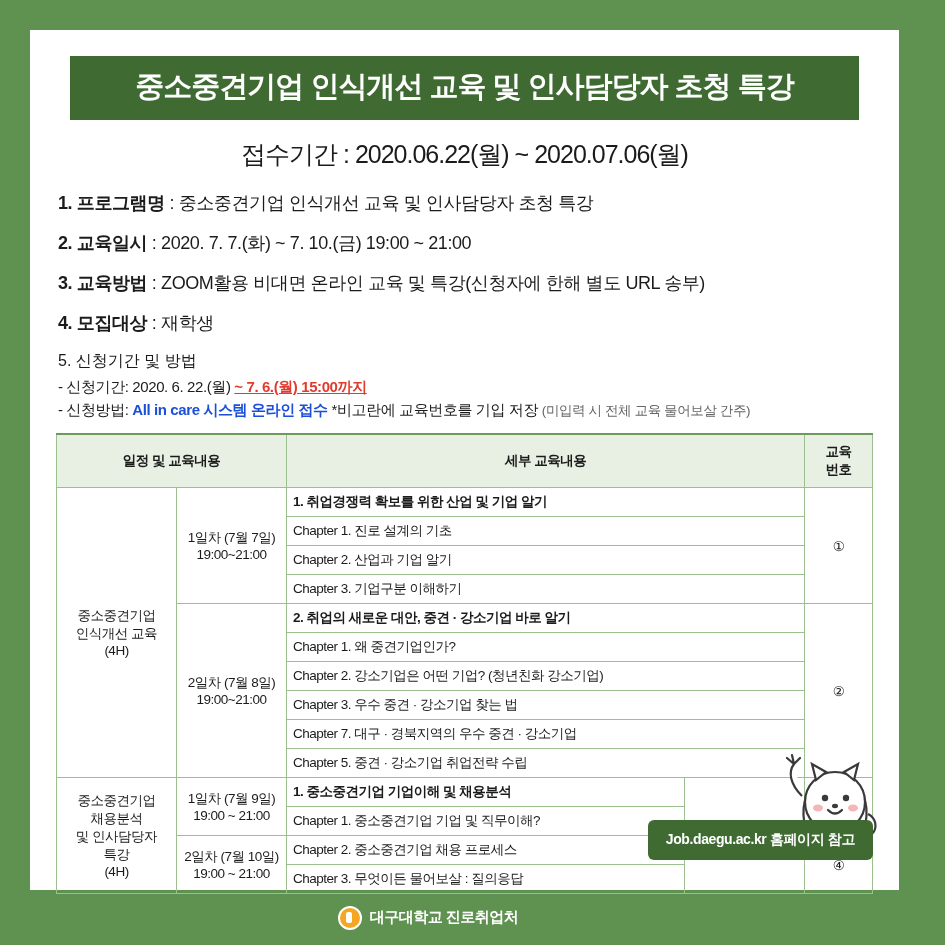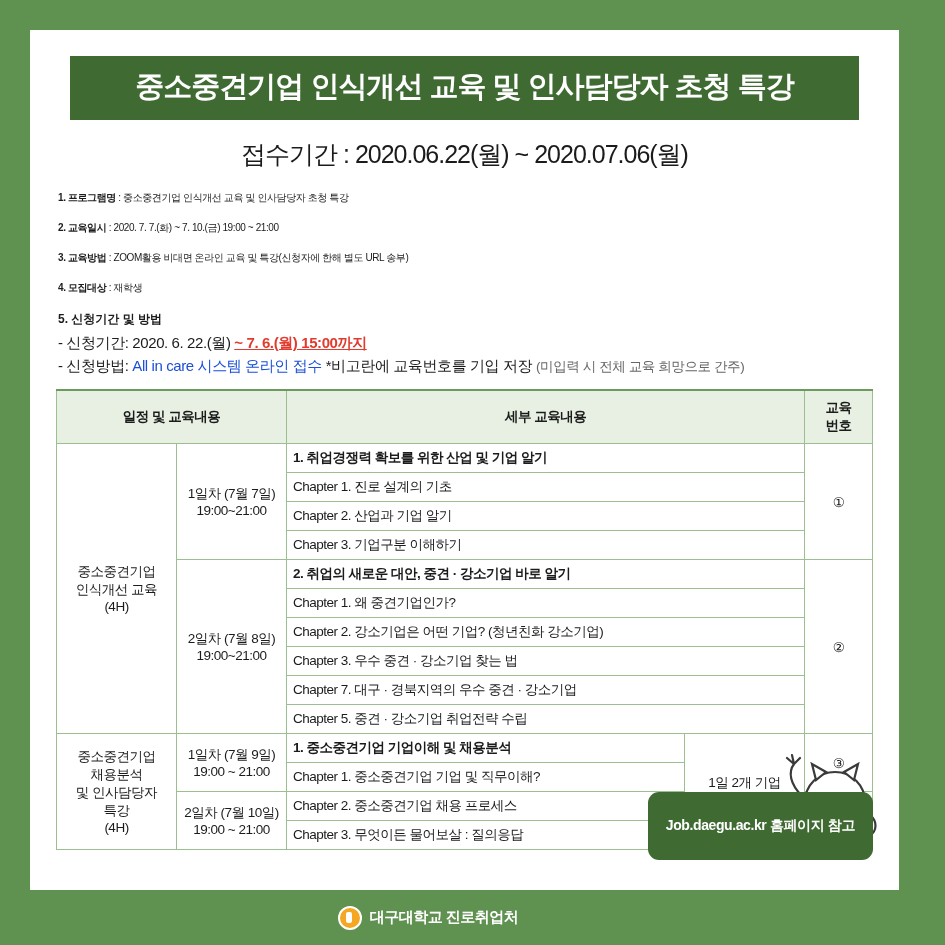--- a/index.html
+++ b/index.html
@@ -36,37 +36,37 @@
   }
   .subtitle{
     text-align:center;
     font-size:25px;
     font-weight:normal;
     color:#1b1b1b;
     letter-spacing:-1px;
     margin:18px 0 20px 0;
   }
   .line{
-    font-size:10px;
+    font-size:18px;
     color:#1b1b1b;
     margin:11px 0 16px 2px;
     letter-spacing:-0.4px;
   }
   .line b{font-weight:bold;}
   .sub-line{
     font-size:15px;
     color:#1b1b1b;
     margin:0 0 4px 2px;
     letter-spacing:-0.4px;
   }
   .red{color:#e23b2e;font-weight:bold;text-decoration:underline;}
-  .blue{color:#1b4fd8;font-weight:normal;}
+  .blue{color:#1b4fd8;font-weight:bold;}
   .gray{color:#666;font-size:13.5px;font-weight:normal;}
   .sec-head{
-    font-size:12px;font-weight:bold;color:#1b1b1b;
+    font-size:16px;font-weight:normal;color:#1b1b1b;
     margin:16px 0 6px 2px;
   }
   .gap-sm{margin-bottom:13px;}
   table{
     border-collapse:collapse;
     width:100%;
     margin-top:0;
     table-layout:fixed;
   }
   th,td{
@@ -92,22 +92,22 @@
   .col-d{width:68px;}
   .col-e{width:120px;}
   .footer-badge{
     position:absolute;
     right:26px;
     bottom:30px;
     background:#3f6b33;
     color:#fff;
     font-size:14px;
     font-weight:bold;
-    border-radius:11px;
-    padding:25px 18px;
+    border-radius:6px;
+    padding:11px 18px;
     letter-spacing:-0.4px;
   }
   .bottom-bar{
     position:absolute;
     left:0;bottom:0;
     width:856px;
     height:55px;
     display:flex;
     align-items:center;
     justify-content:center;
@@ -161,21 +161,21 @@
 
     <div class="line gap-sm">
       <b>4. 모집대상</b><span> : </span><span>재학생</span>
     </div>
 
     <div class="sec-head">5. 신청기간 및 방법</div>
     <div class="sub-line">
       <span>- 신청기간: </span><span>2020. 6. 22.(월) </span><span class="red">~ 7. 6.(월) 15:00까지</span>
     </div>
     <div class="sub-line gap-sm">
-      <span>- 신청방법: </span><span class="blue">All in care 시스템 온라인 접수</span><span> *비고란에 교육번호를 기입 저장 </span><span class="gray">(미입력 시 전체 교육 희망으로 간주)</span>
+      <span>- 신청방법: </span><span class="blue">All in care 시스템 온라인 접수</span><span> *비고란에 교육번호를 기입 저장 </span><span class="gray">(미입력 시 전체 교육 물어보살 간주)</span>
     </div>
 
 
     <table>
       <colgroup>
         <col class="col-a">
           <col class="col-b">
           <col>
           <col class="col-e">
           <col class="col-d">

